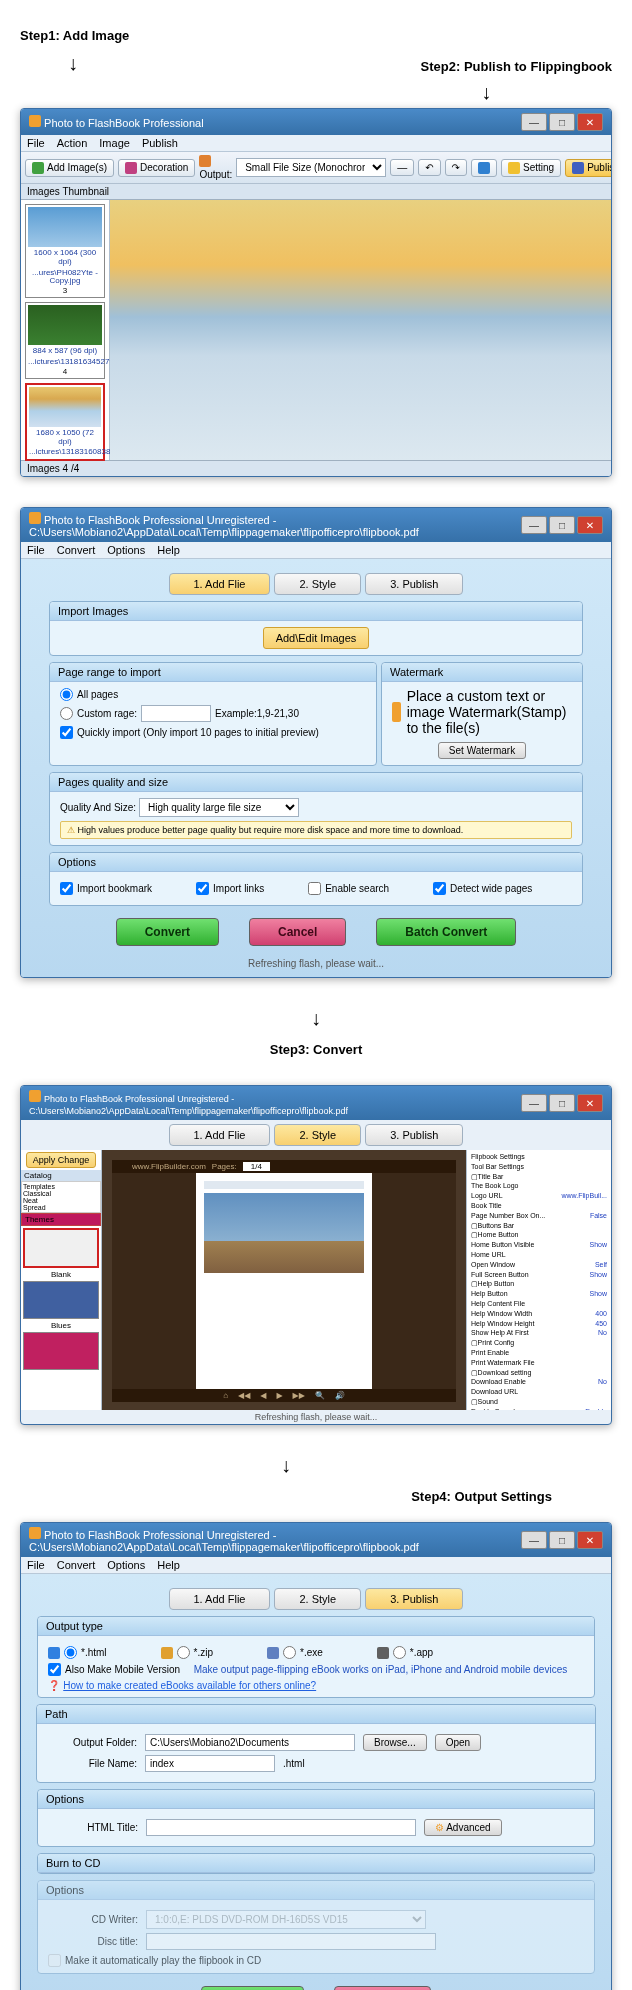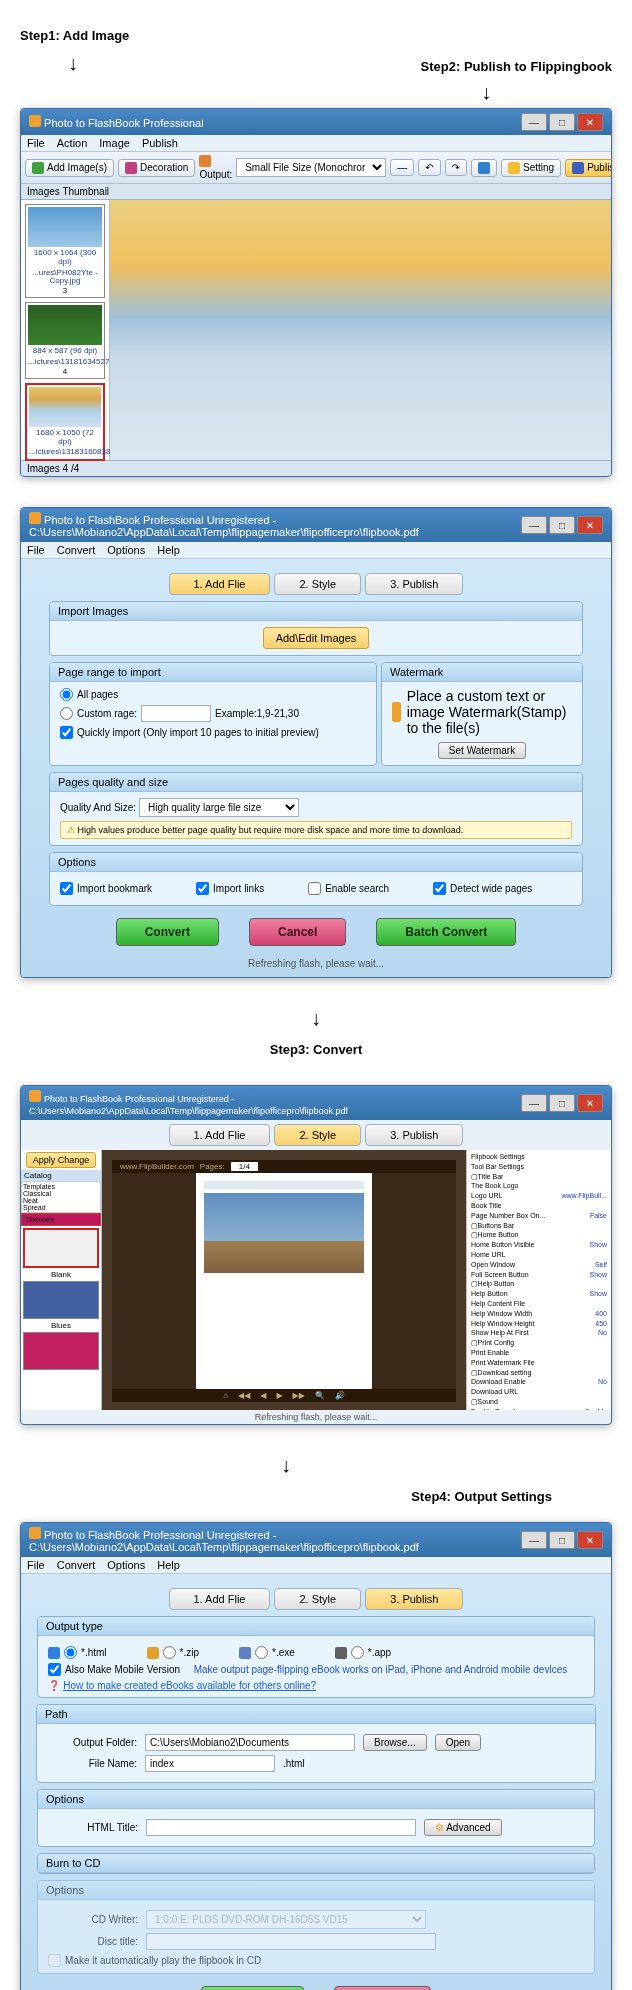--- a/index.html
+++ b/index.html
@@ -42,21 +42,21 @@
 .opt-row{display:flex;gap:44px;align-items:center;margin:4px 0}
 .check{display:flex;align-items:center;gap:4px}
 input[type=checkbox],input[type=radio]{margin:0}
 .txt-input{border:1px solid #a0b0c0;padding:2px 4px;font-size:10px;background:#fff}
 .small-btn{background:linear-gradient(#f8f8f8,#d8d8d8);border:1px solid #888;border-radius:3px;padding:2px 10px;font-size:10px}
 .arrow-down{text-align:center;font-size:20px;line-height:1;margin:2px 0 6px}
 .style-body{display:flex;height:260px;background:#e8f0f8}
 .style-left{width:80px;background:#fff;border-right:1px solid #b0c0d0;font-size:8px;overflow:hidden}
 .style-center{flex:1;background:#4a3828;padding:10px;display:flex;flex-direction:column}
 .style-right{width:140px;background:#fff;border-left:1px solid #b0c0d0;font-size:7px;padding:2px;overflow:hidden}
-.book-bar{background:#2a1808;color:#c0a880;padding:2px 8px;font-size:8px;display:flex;align-items:center;gap:6px}
+.book-bar{background:#2a1808;color:#c0a880;padding:2px 20px;font-size:8px;display:flex;align-items:center;gap:6px}
 .book-page{flex:1;background:#3a2818;display:flex;align-items:center;justify-content:center}
 .page-inner{width:160px;height:200px;background:#fff;padding:8px}
 .page-img{width:100%;height:80px;background:linear-gradient(#6090c0,#8ab0d0 60%,#a08050 60%,#806040)}
 .prop-row{display:flex;justify-content:space-between;padding:0 2px;line-height:1.4}
 .prop-row .v{color:#2040c0}
 .field-row{display:flex;align-items:center;gap:8px;margin:4px 0}
 .field-row label{width:90px;text-align:right;font-size:10px}
 .apply-btn{background:linear-gradient(#fde8a0,#f8d070);border:1px solid #d0a030;border-radius:3px;padding:2px 6px;font-size:9px;margin:2px}
 .theme-thumb{border:1px solid #888;margin:2px;height:36px;background:#f0f0f0}
 .theme-thumb.sel{border:2px solid #d02020}
@@ -428,21 +428,21 @@
 </div>
 <div class="dialog-body">
 <div class="tabs">
  <div class="tab">1. Add Flie</div>
  <div class="tab">2. Style</div>
  <div class="tab active">3. Publish</div>
 </div>
 <div class="panel" style="margin:6px 8px">
         <div class="panel-hd">Output type</div>
 <div class="panel-bd">
-<div class="opt-row" style="gap:40px">
+<div class="opt-row" style="gap:54px">
  <div class="check">
               <span class="icon-sq" style="background:#3080e0"></span>
               <input type="radio" checked="" style="">
               <span>*.html</span>
             </div>
  <div class="check">
               <span class="icon-sq" style="background:#e0a030"></span>
               <input type="radio" style="">
               <span>*.zip</span>
             </div>

